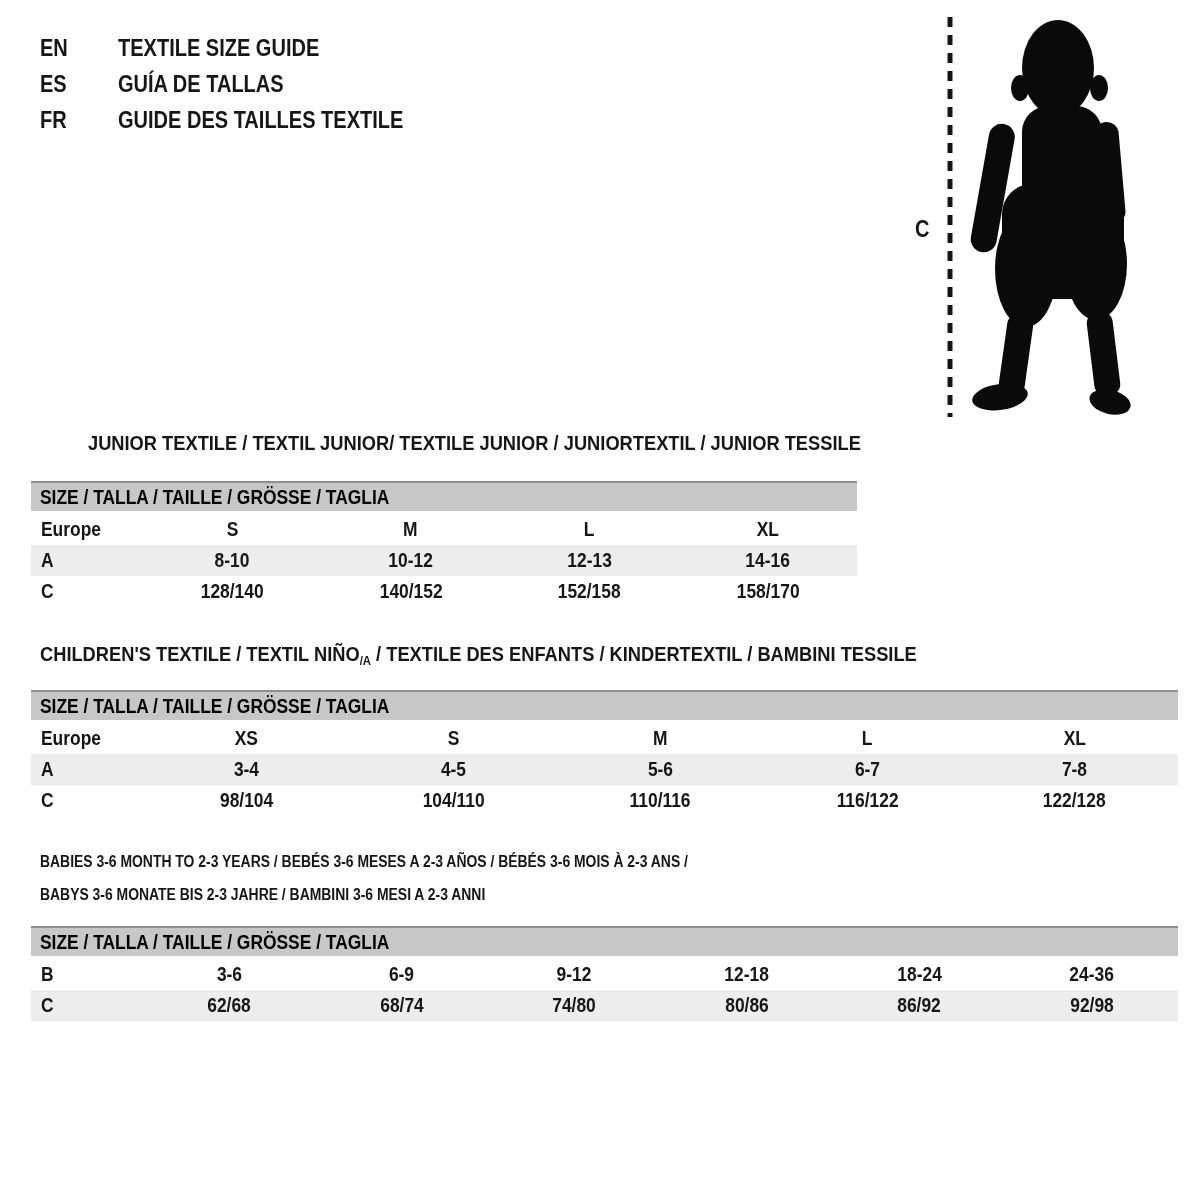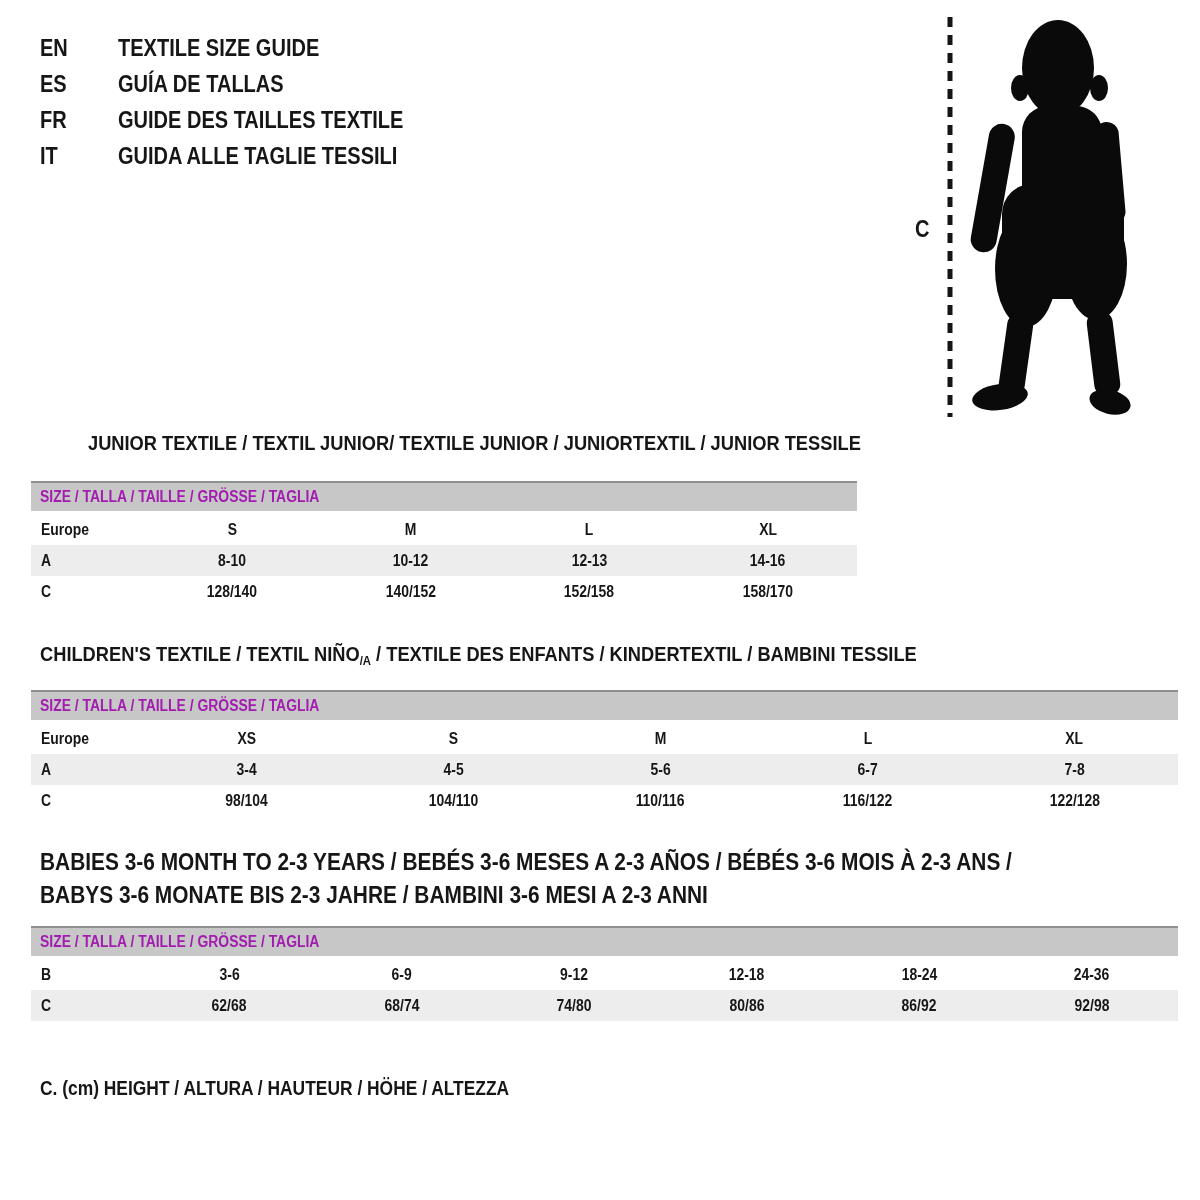--- a/index.html
+++ b/index.html
@@ -21,22 +21,22 @@
   .c-label{position:absolute;left:915px;top:216px;font-size:23px;}
   .kid-svg{position:absolute;left:960px;top:14px;}
 
   
   .sec-title{position:absolute;font-size:21px;}
   .sub-a{font-size:13px;position:relative;top:4px;}
 
   
   .sizetable{position:absolute;}
   .hbar{height:30px;background:#c7c7c7;border-top:2px solid #8f8f8f;box-sizing:border-box;
-        display:flex;align-items:center;padding-left:9px;color:#a21caf;font-size:16px;}
-  .trow{display:flex;align-items:center;height:31px;font-size:16px;}
+        display:flex;align-items:center;padding-left:9px;color:#000000;font-size:20px;}
+  .trow{display:flex;align-items:center;height:31px;font-size:20px;}
   .trow.first{margin-top:3px;}
   .trow.shaded{background:#ededed;}
   .tlabel{width:112px;padding-left:10px;box-sizing:border-box;}
   .tcell{flex:1;text-align:center;}
 
   
   .footnotes{position:absolute;left:40px;top:1072px;}
   .fline{display:flex;align-items:center;height:33px;font-size:20px;}
 </style>
 </head>
@@ -49,24 +49,20 @@
       <span class="code cnd">EN</span>
       <span class="cnd">TEXTILE SIZE GUIDE</span>
     </div>
     <div class="lang-row">
       <span class="code cnd">ES</span>
       <span class="cnd">GUÍA DE TALLAS</span>
     </div>
     <div class="lang-row">
       <span class="code cnd">FR</span>
       <span class="cnd">GUIDE DES TAILLES TEXTILE</span>
-    </div>
-    <div class="lang-row">
-      <span class="code cnd">IT</span>
-      <span class="cnd">GUIDA ALLE TAGLIE TESSILI</span>
     </div>
   </div>
 
   <svg class="dash-line" width="10" height="406" viewBox="0 0 10 406">
     <line x1="5" y1="3" x2="5" y2="403" stroke="#151515" stroke-width="5" stroke-dasharray="10 8"></line>
   </svg>
 
   <span class="c-label cnd">C</span>
 
   <svg class="kid-svg" width="180" height="405" viewBox="0 0 180 405">
@@ -143,21 +139,21 @@
     <div class="trow">
       <span class="tlabel"><span class="cnd">C</span></span>
       <span class="tcell"><span class="cndc">98/104</span></span>
       <span class="tcell"><span class="cndc">104/110</span></span>
       <span class="tcell"><span class="cndc">110/116</span></span>
       <span class="tcell"><span class="cndc">116/122</span></span>
       <span class="tcell"><span class="cndc">122/128</span></span>
     </div>
   </div>
 
-  <div class="sec-title" style="left:40px;top:845px;font-size:24px;line-height:33px;">
+  <div class="sec-title" style="left:40px;top:845px;font-size:16px;line-height:33px;">
     <div><span class="cnd">BABIES 3-6 MONTH TO 2-3 YEARS / BEBÉS 3-6 MESES A 2-3 AÑOS / BÉBÉS 3-6 MOIS À 2-3 ANS /</span></div>
     <div><span class="cnd">BABYS 3-6 MONATE BIS 2-3 JAHRE / BAMBINI 3-6 MESI A 2-3 ANNI</span></div>
   </div>
   <div class="sizetable" style="left:31px;top:926px;width:1147px;">
     <div class="hbar">
       <span class="cnd">SIZE / TALLA / TAILLE / GRÖSSE / TAGLIA</span>
     </div>
     <div class="trow first">
       <span class="tlabel"><span class="cnd">B</span></span>
       <span class="tcell"><span class="cndc">3-6</span></span>
@@ -172,18 +168,15 @@
       <span class="tcell"><span class="cndc">62/68</span></span>
       <span class="tcell"><span class="cndc">68/74</span></span>
       <span class="tcell"><span class="cndc">74/80</span></span>
       <span class="tcell"><span class="cndc">80/86</span></span>
       <span class="tcell"><span class="cndc">86/92</span></span>
       <span class="tcell"><span class="cndc">92/98</span></span>
     </div>
   </div>
 
   <div class="footnotes">
-    <div class="fline">
-        <span class="cnd">C. (cm) HEIGHT / ALTURA / HAUTEUR / HÖHE / ALTEZZA</span>
-      </div>
   </div>
 
 </div>
 
 </body></html>

